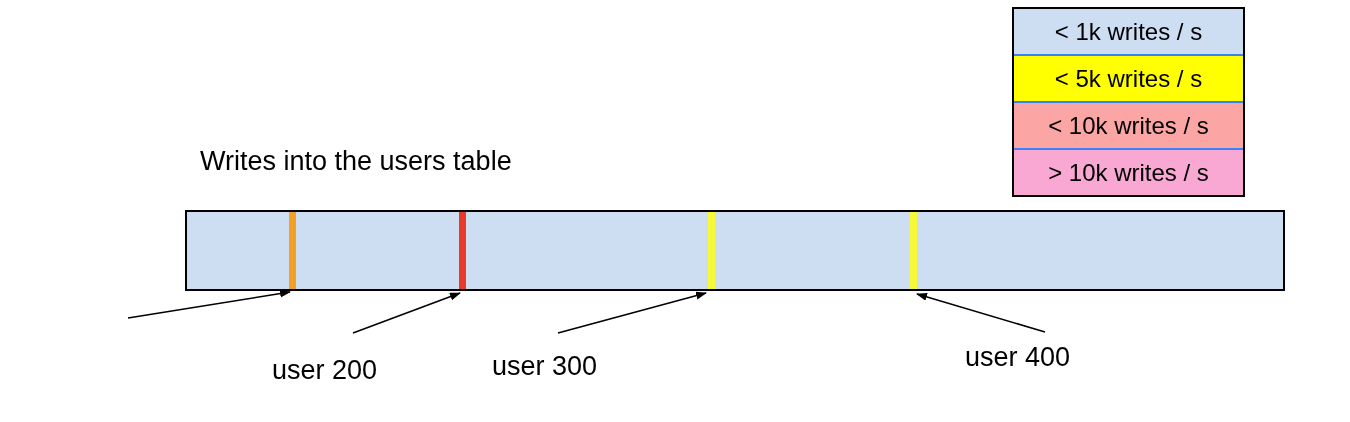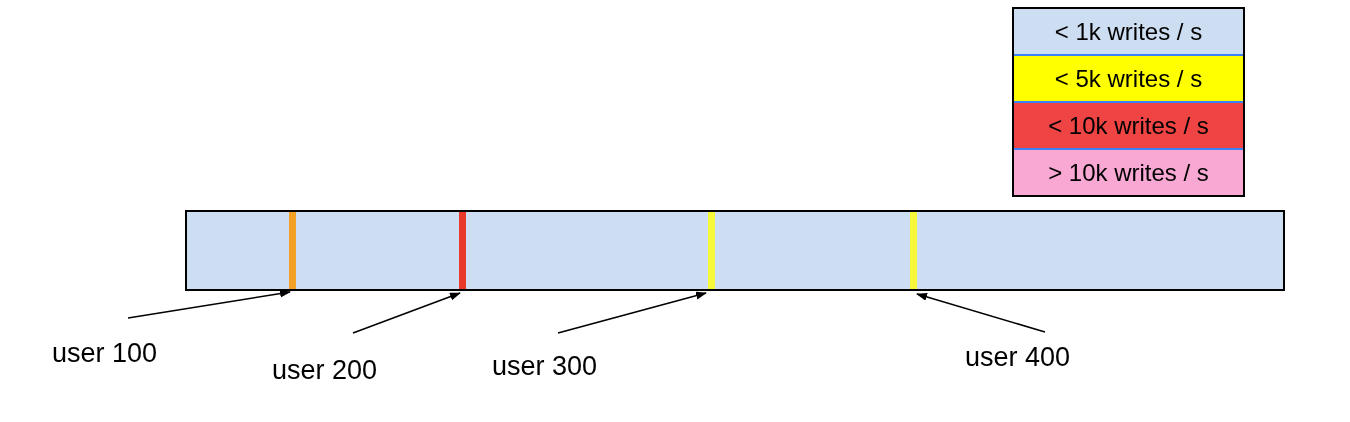--- a/index.html
+++ b/index.html
@@ -46,25 +46,26 @@
   #arrow-layer{
     position:absolute;left:0;top:0;width:1350px;height:422px;
     pointer-events:none;
   }
 </style>
 </head>
 <body>
 
 <div id="canvas">
 
+  <div id="diagram-title">Writes into the users table</div>
 
   <div id="legend">
     <div class="legend-row" style="background: rgb(205, 221, 242);">&lt; 1k writes / s</div>
     <div class="legend-row" style="background: rgb(255, 255, 0);">&lt; 5k writes / s</div>
-    <div class="legend-row" style="background: #ef4444;">&lt; 10k writes / s</div>
+    <div class="legend-row" style="background: #fca5a5;">&lt; 10k writes / s</div>
     <div class="legend-row" style="background: #f9a8d4;">&gt; 10k writes / s</div>
   </div>
 
   <div id="users-table-bar" style="background: rgb(205, 221, 242); border-color: rgb(0, 0, 0);">
     <div class="hotspot-marker" style="background: rgb(242, 161, 38); left: 102px;"></div>
     <div class="hotspot-marker" style="background: rgb(232, 57, 43); left: 272px;"></div>
     <div class="hotspot-marker" style="background: rgb(248, 248, 58); left: 521px;"></div>
     <div class="hotspot-marker" style="background: rgb(248, 248, 58); left: 723px;"></div>
   </div>
 
@@ -73,18 +74,17 @@
       <marker id="ah" markerWidth="12" markerHeight="9" refX="10" refY="4" orient="auto" markerUnits="userSpaceOnUse">
         <path d="M0,0 L11,4 L0,8 z" fill="#000"></path>
       </marker>
     </defs>
     <line x1="128" y1="318" x2="290" y2="292" stroke="#000" stroke-width="1.6" marker-end="url(#ah)"></line>
     <line x1="353" y1="333" x2="460" y2="293" stroke="#000" stroke-width="1.6" marker-end="url(#ah)"></line>
     <line x1="558" y1="333" x2="706" y2="293" stroke="#000" stroke-width="1.6" marker-end="url(#ah)"></line>
     <line x1="1045" y1="332" x2="917" y2="294" stroke="#000" stroke-width="1.6" marker-end="url(#ah)"></line>
   </svg>
 
-  <div id="label-user-100" class="user-label">user 100</div>
   <div id="label-user-200" class="user-label">user 200</div>
   <div id="label-user-300" class="user-label">user 300</div>
   <div id="label-user-400" class="user-label">user 400</div>
 
 </div>
 
 </body></html>

